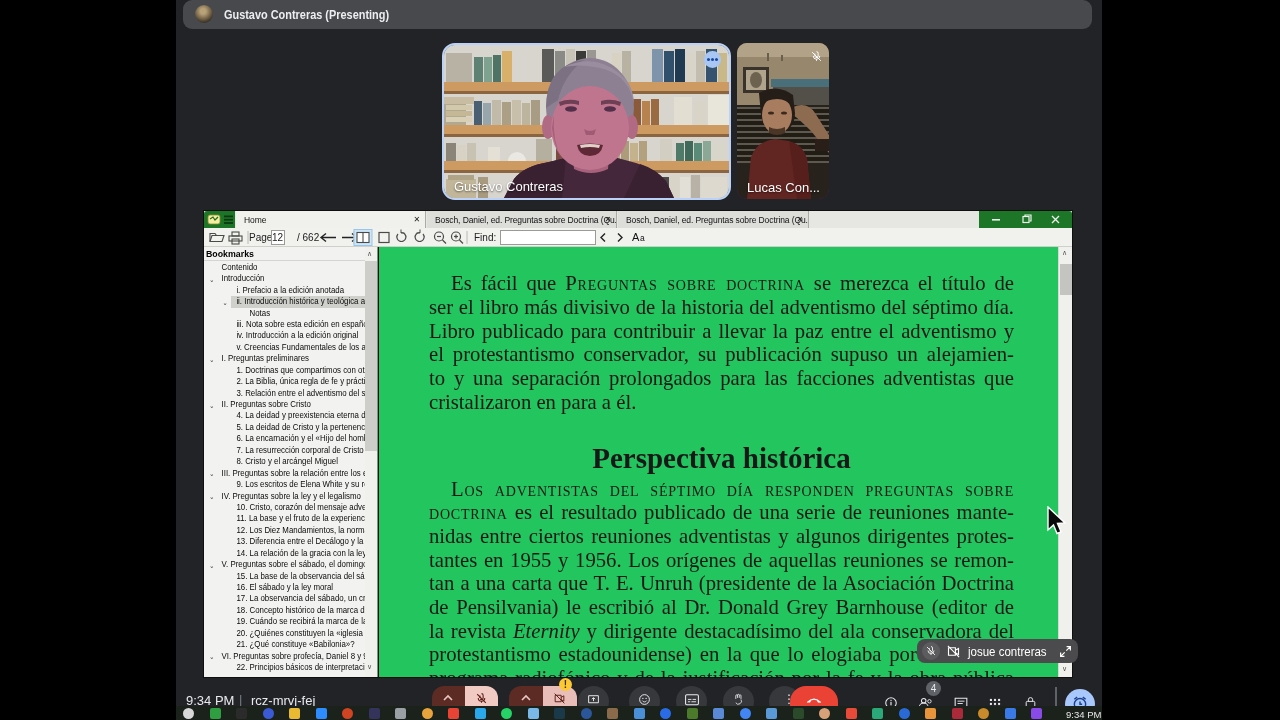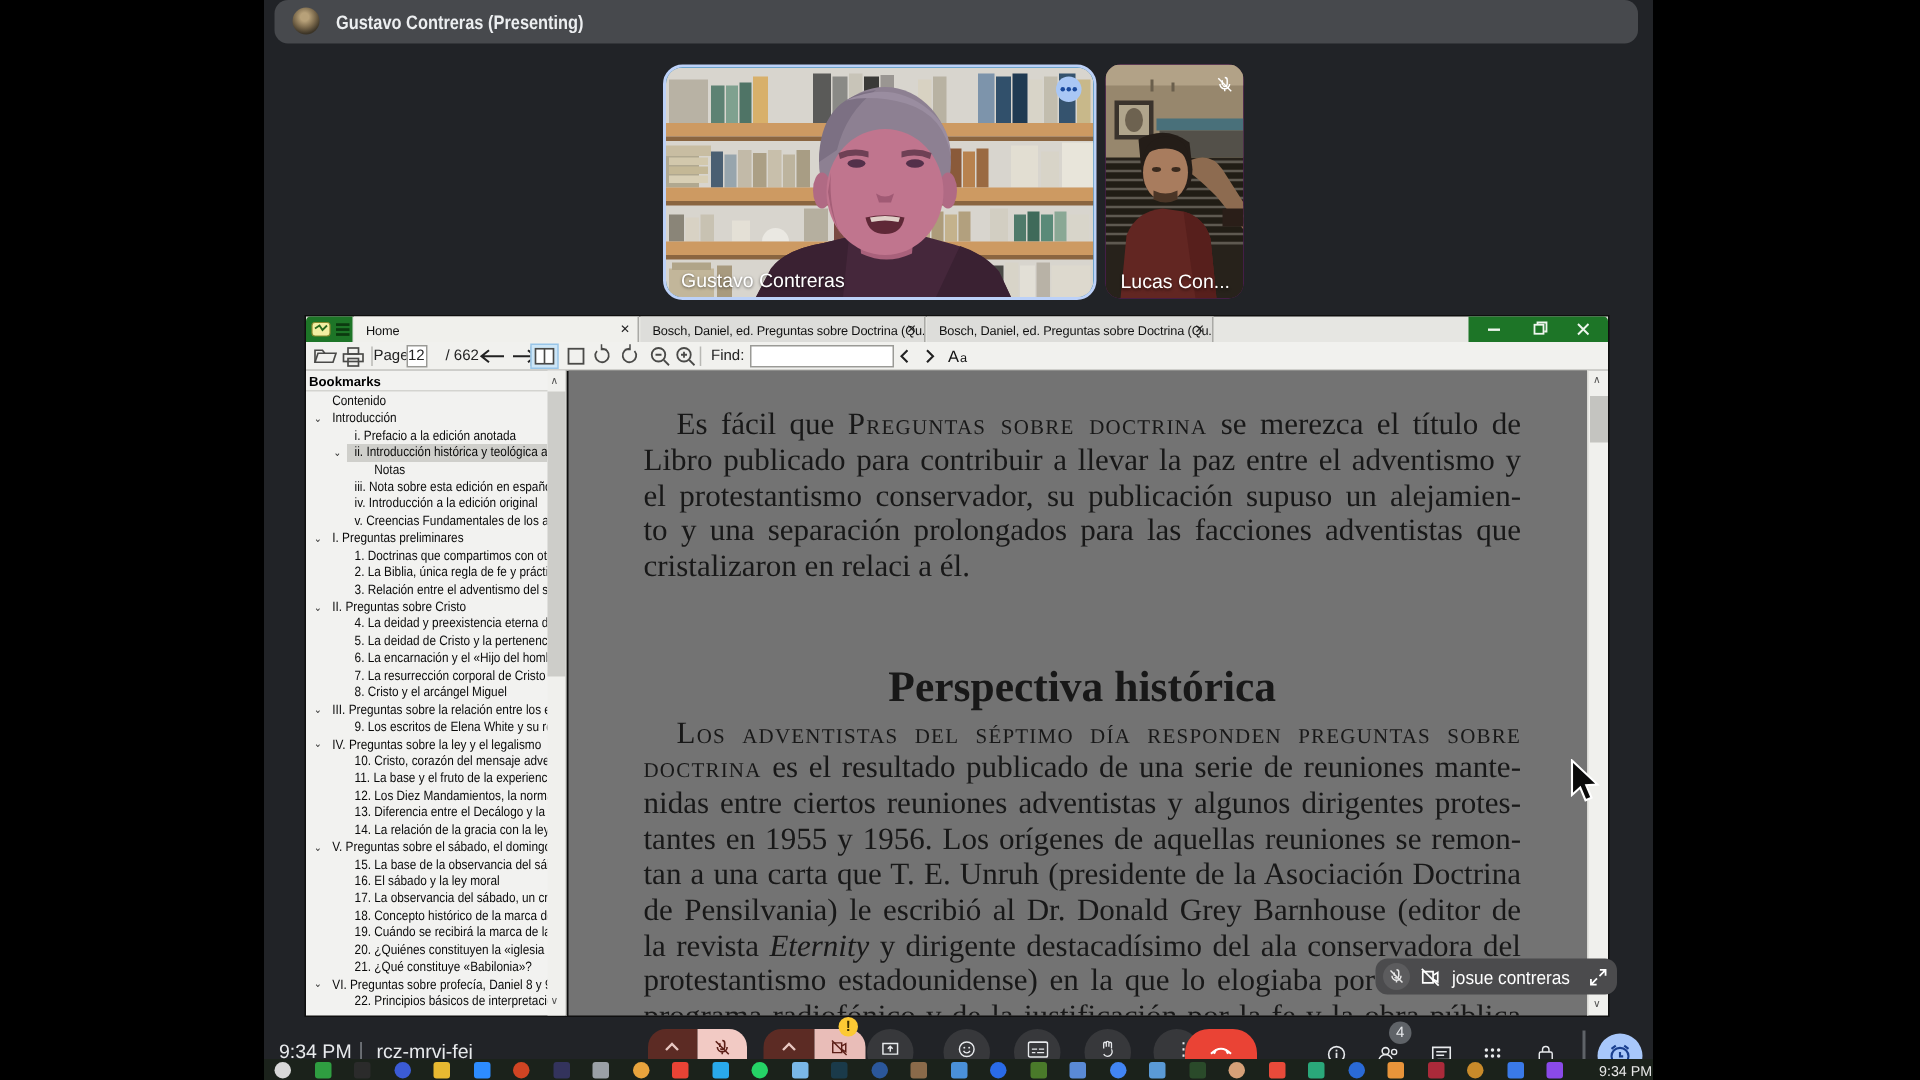--- a/index.html
+++ b/index.html
@@ -28,21 +28,21 @@
   .tab { position:absolute; top:211px; height:17px; background:#dddddA; border-right:1px solid #aaaaa6; font-size:8.5px; letter-spacing:-0.1px; color:#111; padding:4px 17px 0 8px; white-space:nowrap; overflow:hidden; }
   .tab .tx { position:absolute; right:5px; top:3.5px; color:#222; font-size:8px; }
   #toolbar { position:absolute; left:204px; top:228px; width:868px; height:19px; background:#f1f1ee; border-bottom:1px solid #cfcfcb; font-size:10px; color:#222; }
   .tbox { position:absolute; background:#fff; border:1px solid #9a9a96; }
 
   #sidebar { position:absolute; left:204px; top:247px; width:174px; height:430px; background:#f2f2f0; overflow:hidden; border-right:1px solid #8a8a86;}
   .ti { height:11.45px; font-size:9px; line-height:11.5px; color:#0a0a0a; white-space:nowrap; position:relative; }
   .ti .ch { position:absolute; font-size:7px; color:#333; top:0.5px; }
   .ti.sel { background:linear-gradient(to right, rgba(0,0,0,0) 31px, #cfcfcb 31px); }
 
-  #content { position:absolute; left:379px; top:247px; width:679px; height:430px; background:#737373; overflow:hidden; }
+  #content { position:absolute; left:379px; top:247px; width:679px; height:430px; background:#22c55e; overflow:hidden; }
   #vscroll { position:absolute; left:1058px; top:247px; width:14px; height:430px; background:#f0f0ed; border-left:1px solid #d8d8d4;}
 
   .serif { font-family:"Liberation Serif", serif; }
   .pline { text-align:justify; text-align-last:justify; }
   .pline.last { text-align-last:left; }
   .sc { font-variant:small-caps; letter-spacing:0.8px; }
 
   
   #josue { position:absolute; left:917px; top:639px; width:161px; height:24px; border-radius:8px; background:#4b4b4d; z-index:30; }
   .mcirc { position:absolute; border-radius:50%; background:#37383b; }
@@ -365,24 +365,25 @@
 </div>
 
 <div style="position:absolute; left:365px; top:247px; width:12px; height:430px; background:#f0f0ed;"></div>
 <div style="position:absolute; left:365px; top:261px; width:12px; height:190px; background:#cdcdc9;"></div>
 <div style="position:absolute; left:367px; top:250px; font-size:7px; color:#555;">∧</div>
 <div style="position:absolute; left:367px; top:663px; font-size:7px; color:#555;">∨</div>
 
 <div id="content">
   <div class="serif" style="position:absolute; left:50px; top:24.9px; width:585px; font-size:20.7px; line-height:23.85px; color:#181818;">
     <div class="pline"><span style="display:inline-block; width:22px;"></span>Es fácil que <span class="sc">Preguntas sobre doctrina</span> se merezca el título de</div>
+    <div class="pline">ser el libro más divisivo de la historia del adventismo del séptimo día.</div>
     <div class="pline">Libro publicado para contribuir a llevar la paz entre el adventismo y</div>
     <div class="pline">el protestantismo conservador, su publicación supuso un alejamien-</div>
     <div class="pline">to y una separación prolongados para las facciones adventistas que</div>
-    <div class="pline last">cristalizaron en relaci a él.</div>
+    <div class="pline last">cristalizaron en para a él.</div>
   </div>
   <div class="serif" style="position:absolute; left:50px; top:195px; width:585px; font-size:29px; font-weight:bold; text-align:center; color:#181818;">Perspectiva histórica</div>
   <div class="serif" style="position:absolute; left:50px; top:230.5px; width:585px; font-size:20.7px; line-height:23.7px; color:#181818;">
     <div class="pline"><span style="display:inline-block; width:22px;"></span><span class="sc">Los adventistas del séptimo día responden preguntas sobre</span></div>
     <div class="pline"><span class="sc">doctrina</span> es el resultado publicado de una serie de reuniones mante-</div>
     <div class="pline">nidas entre ciertos reuniones adventistas y algunos dirigentes protes-</div>
     <div class="pline">tantes en 1955 y 1956. Los orígenes de aquellas reuniones se remon-</div>
     <div class="pline">tan a una carta que T. E. Unruh (presidente de la Asociación Doctrina</div>
     <div class="pline">de Pensilvania) le escribió al Dr. Donald Grey Barnhouse (editor de</div>
     <div class="pline">la revista <i>Eternity</i> y dirigente destacadísimo del ala conservadora del</div>

